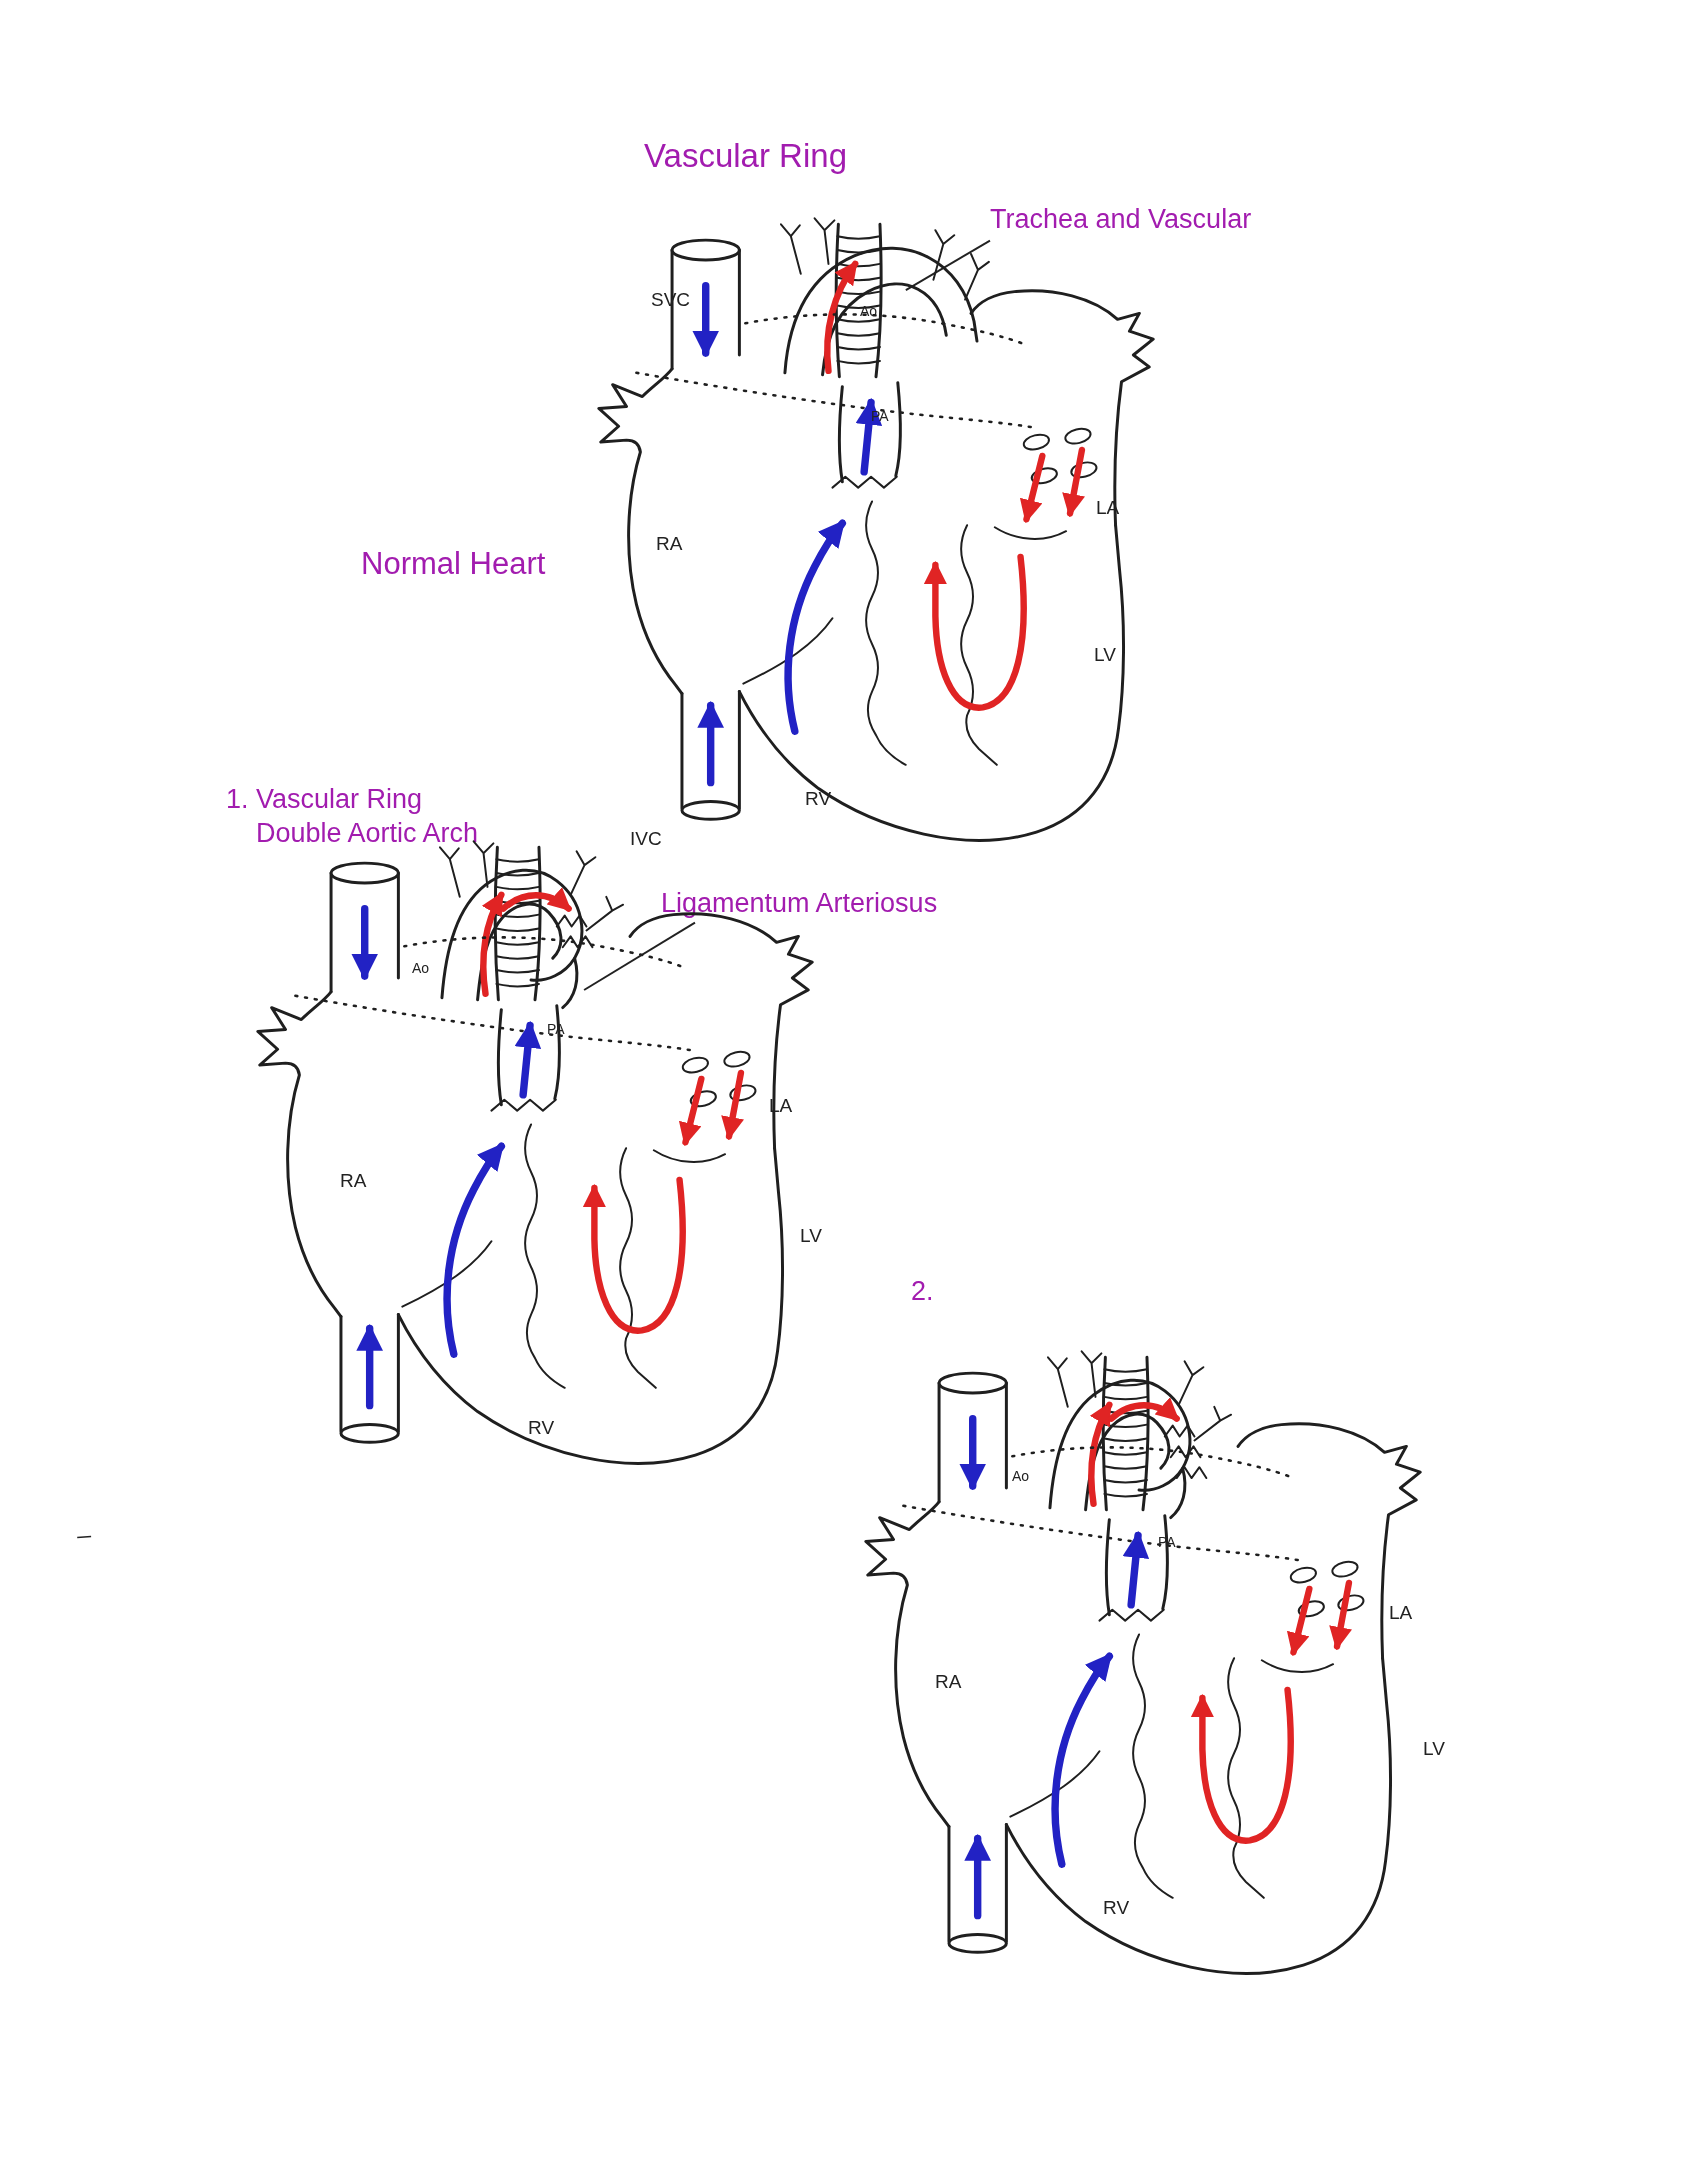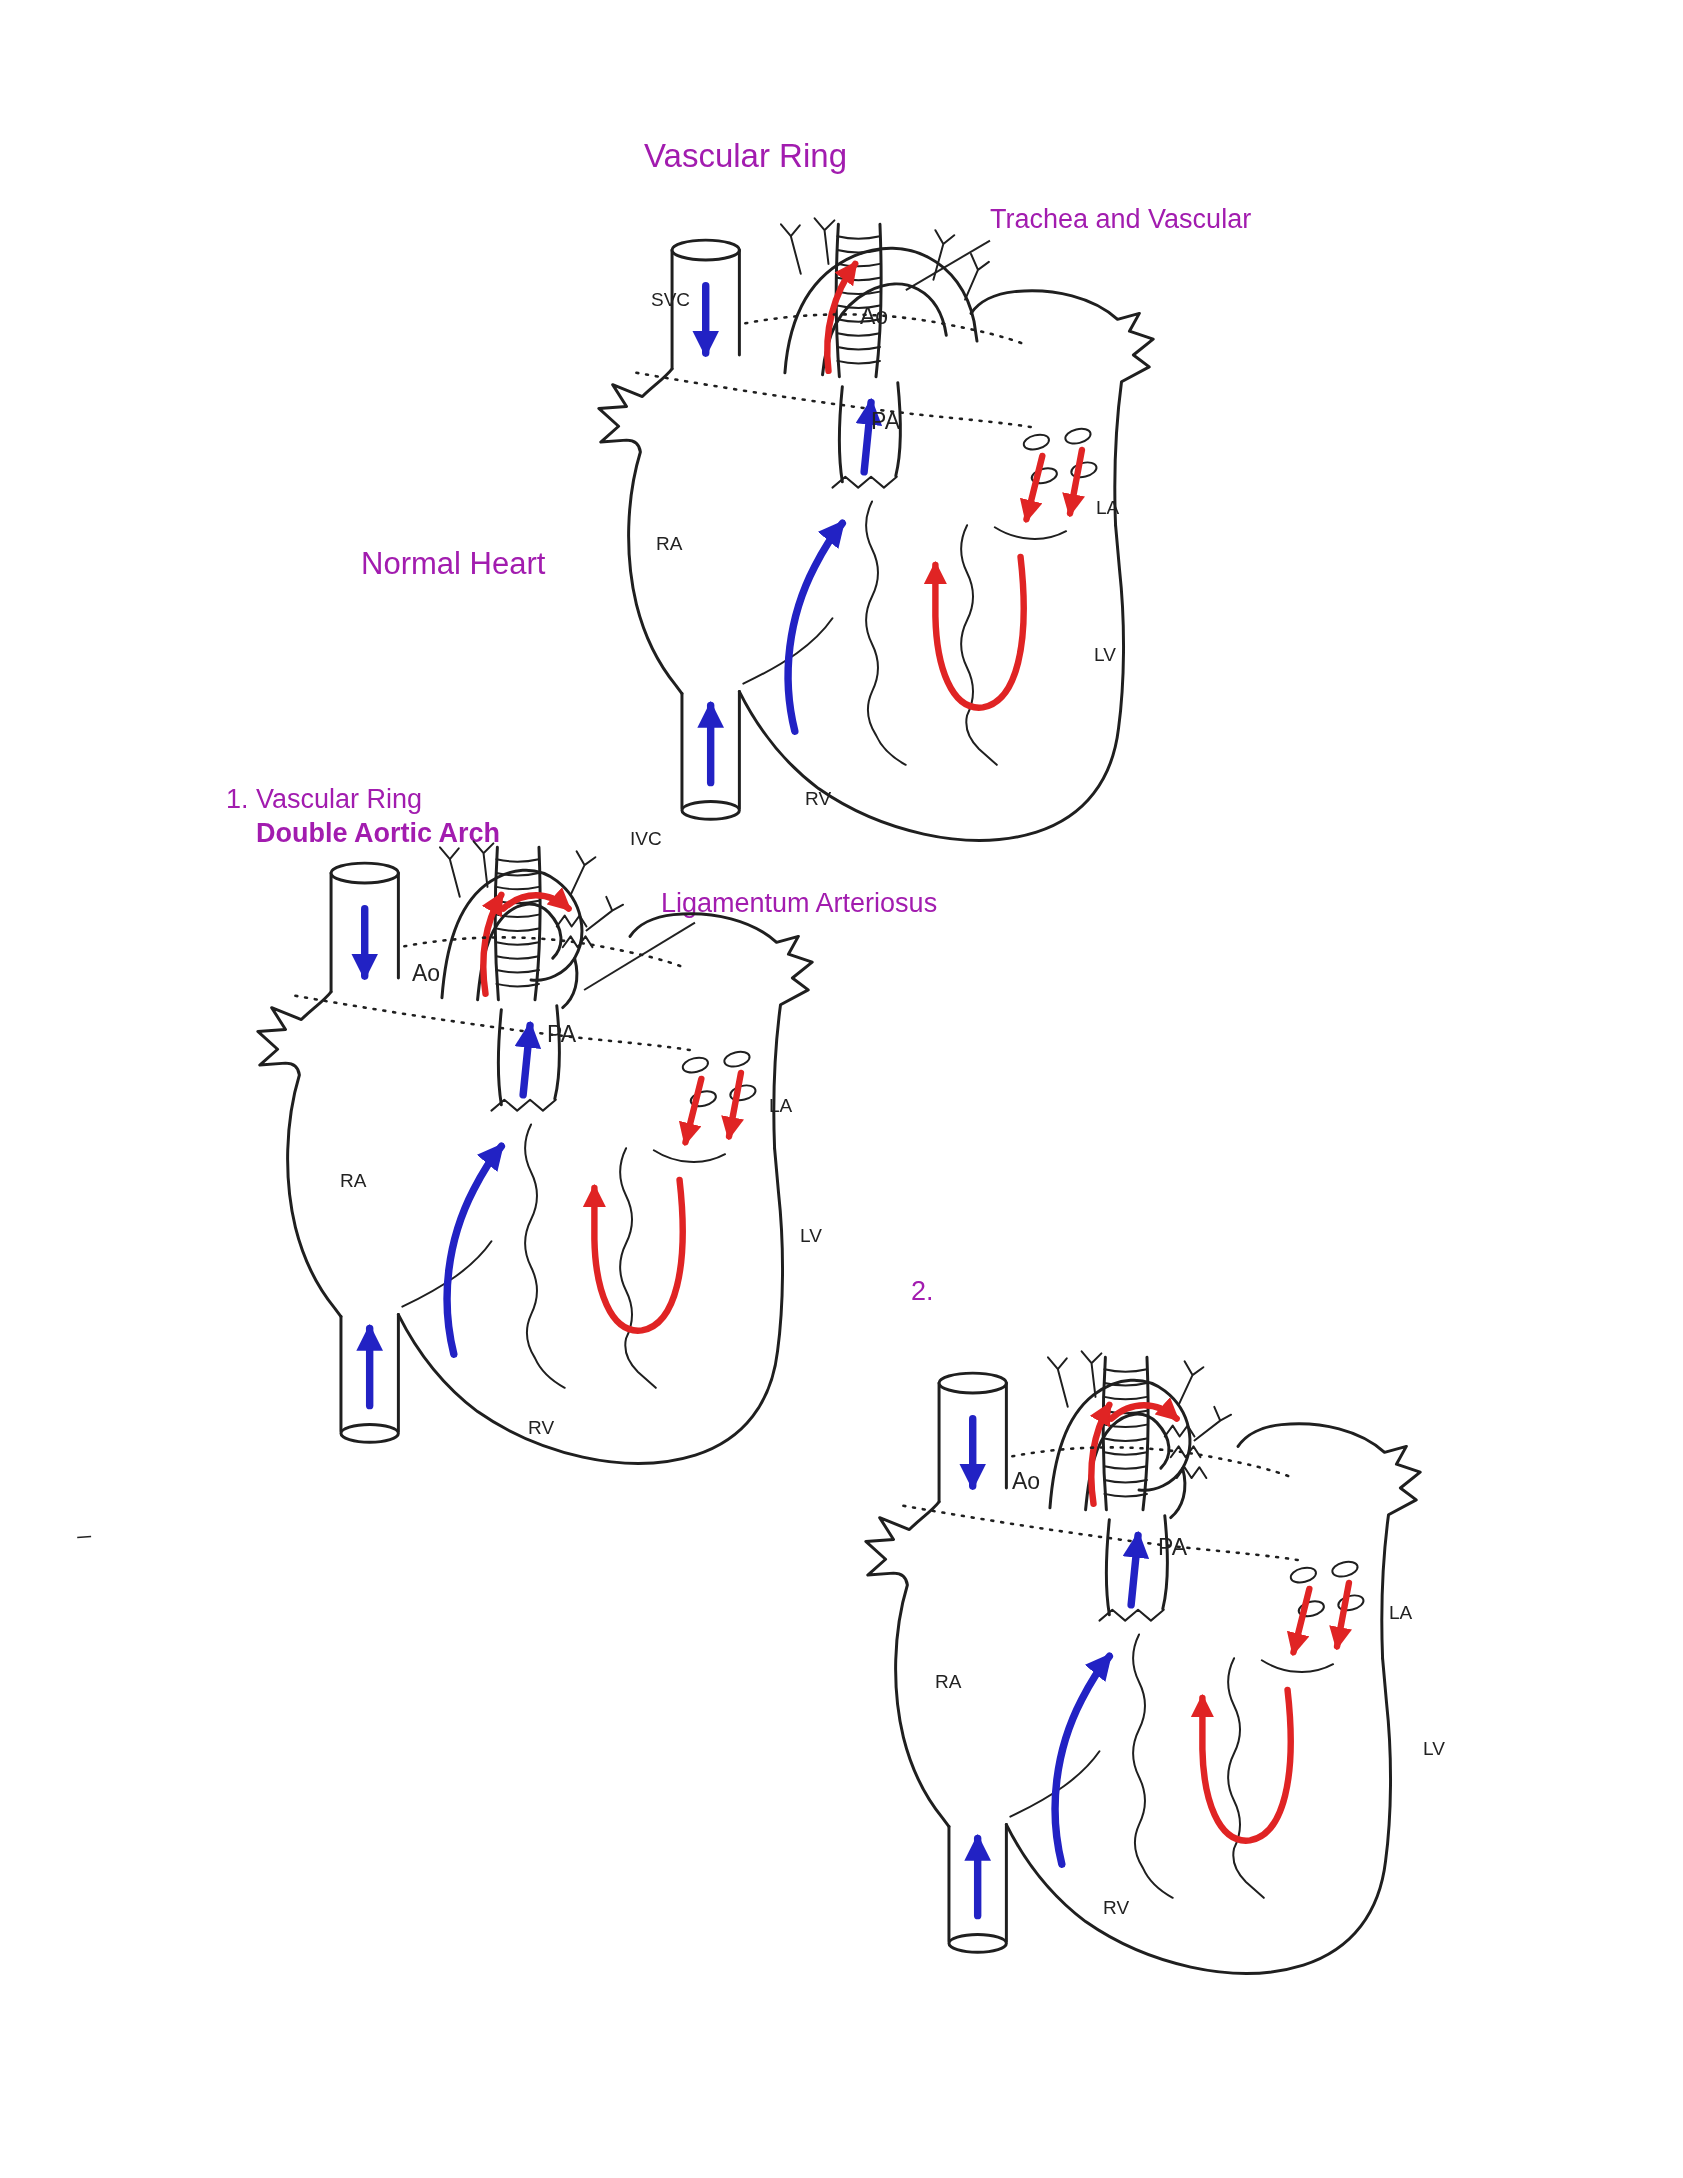--- a/index.html
+++ b/index.html
@@ -4,25 +4,25 @@
 <style>
   html,body { margin:0; padding:0; }
   body {
     width:1683px; height:2178px; position:relative; background:#ffffff;
     font-family:"Liberation Sans", sans-serif; color:#1b1b1b; overflow:hidden;
   }
   .page { position:absolute; inset:0; background:#fff; }
   .caption { position:absolute; font-size:27px; line-height:1.25; color:#a21caf; white-space:nowrap; }
   .title   { font-size:33px; }
   .big     { font-size:31px; }
-  .indent  { margin-left:30px;font-weight:bold; }
+  .indent  { margin-left:30px; }
   .heart { position:absolute; }
   .heart svg { position:absolute; left:0; top:0; overflow:visible; }
   .alabel { position:absolute; font-size:19px; color:#222; white-space:nowrap; }
-  .alabel.small { font-size:23px; }
+  .alabel.small { font-size:14px; }
   .outline { fill:none; stroke:var(--outline,#1f1f1f); stroke-width:3; stroke-linecap:round; stroke-linejoin:round; }
   .thin    { stroke-width:2; }
   .fillwhite { fill:#ffffff; }
   .dotted  { fill:none; stroke:var(--outline,#1f1f1f); stroke-width:2.6; stroke-dasharray:2 8; stroke-linecap:round; }
   .barrow  { fill:none; stroke:var(--flow-deoxygenated,#2222c4); stroke-width:7.5; stroke-linecap:round; }
   .rarrow  { fill:none; stroke:var(--flow-oxygenated,#e02424); stroke-width:6.5; stroke-linecap:round; }
   .bfill   { fill:var(--flow-deoxygenated,#2222c4); }
   .rfill   { fill:var(--flow-oxygenated,#e02424); }
   .annline { stroke:#222; stroke-width:2; }
   .overlay { position:absolute; inset:0; pointer-events:none; }

